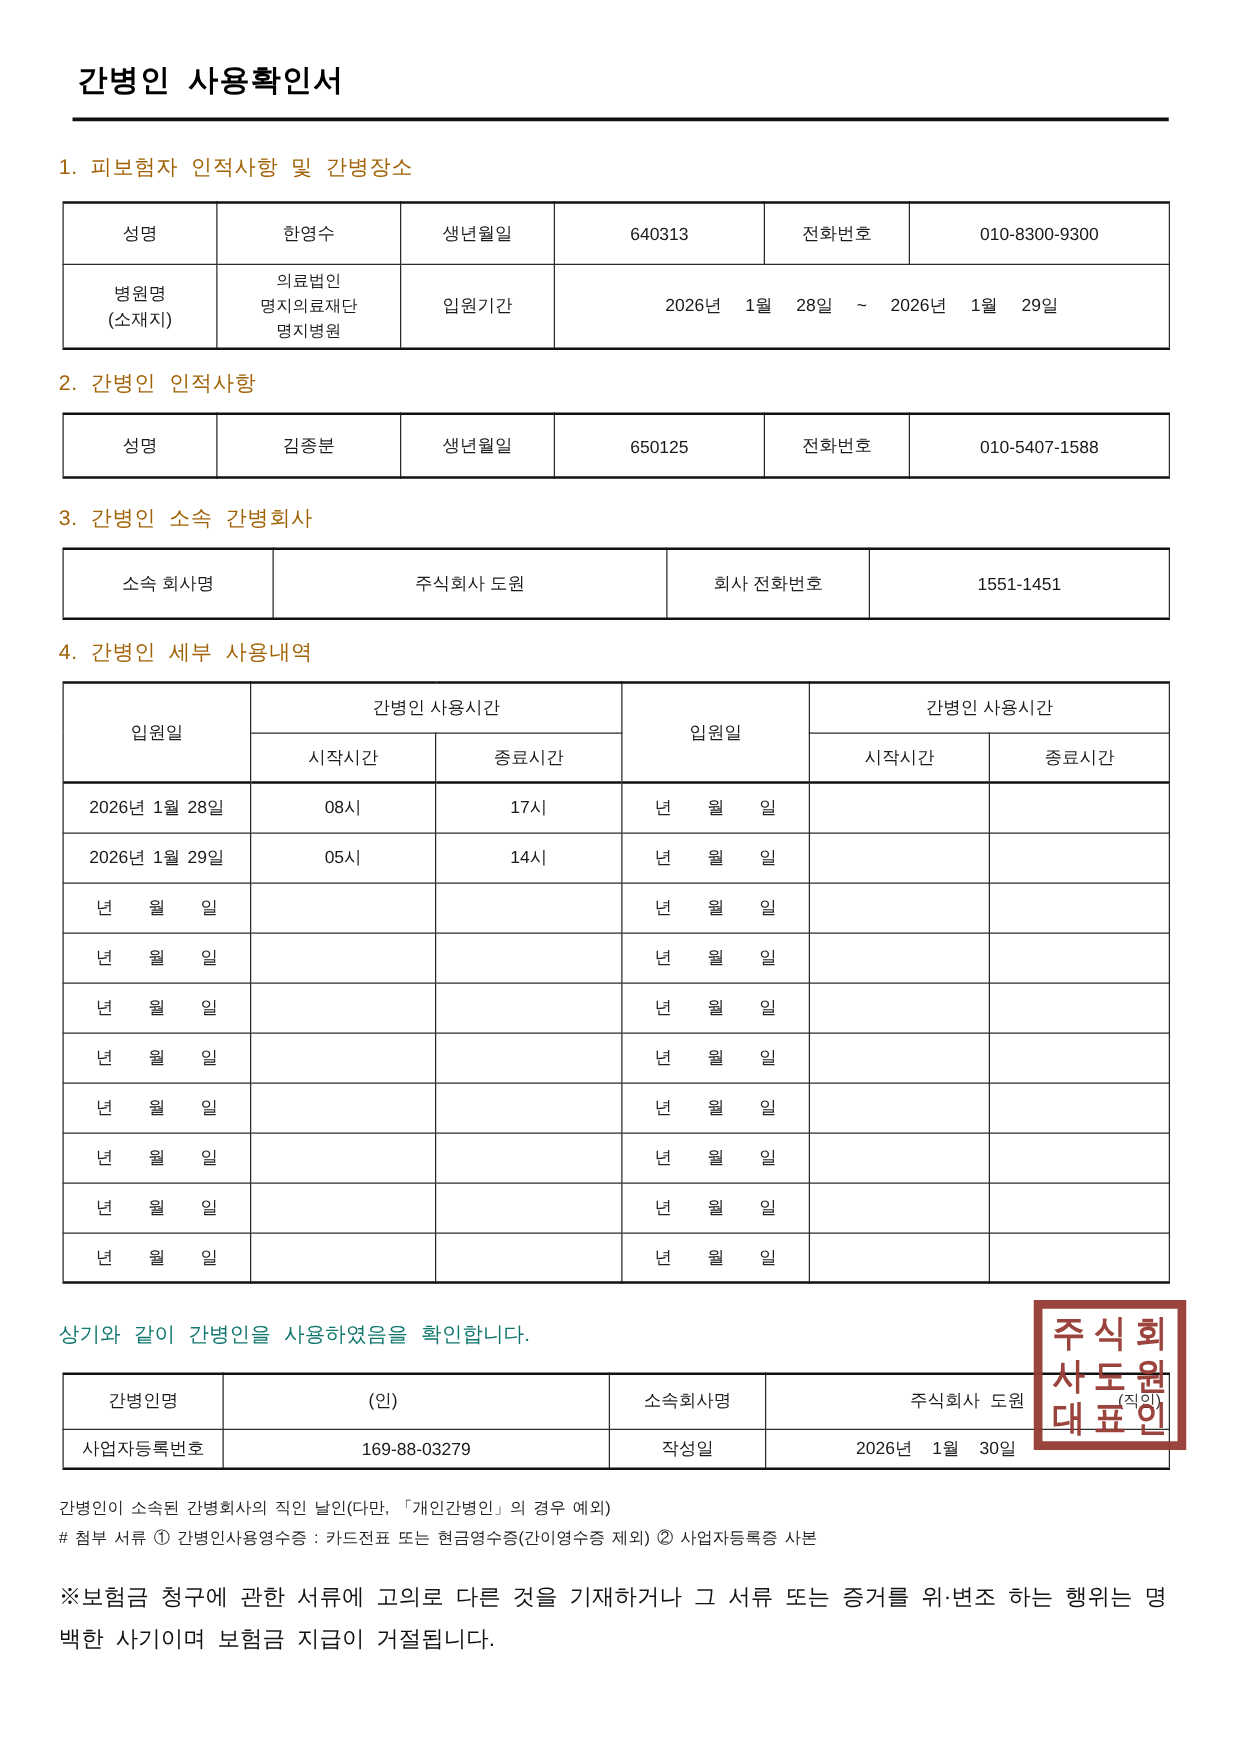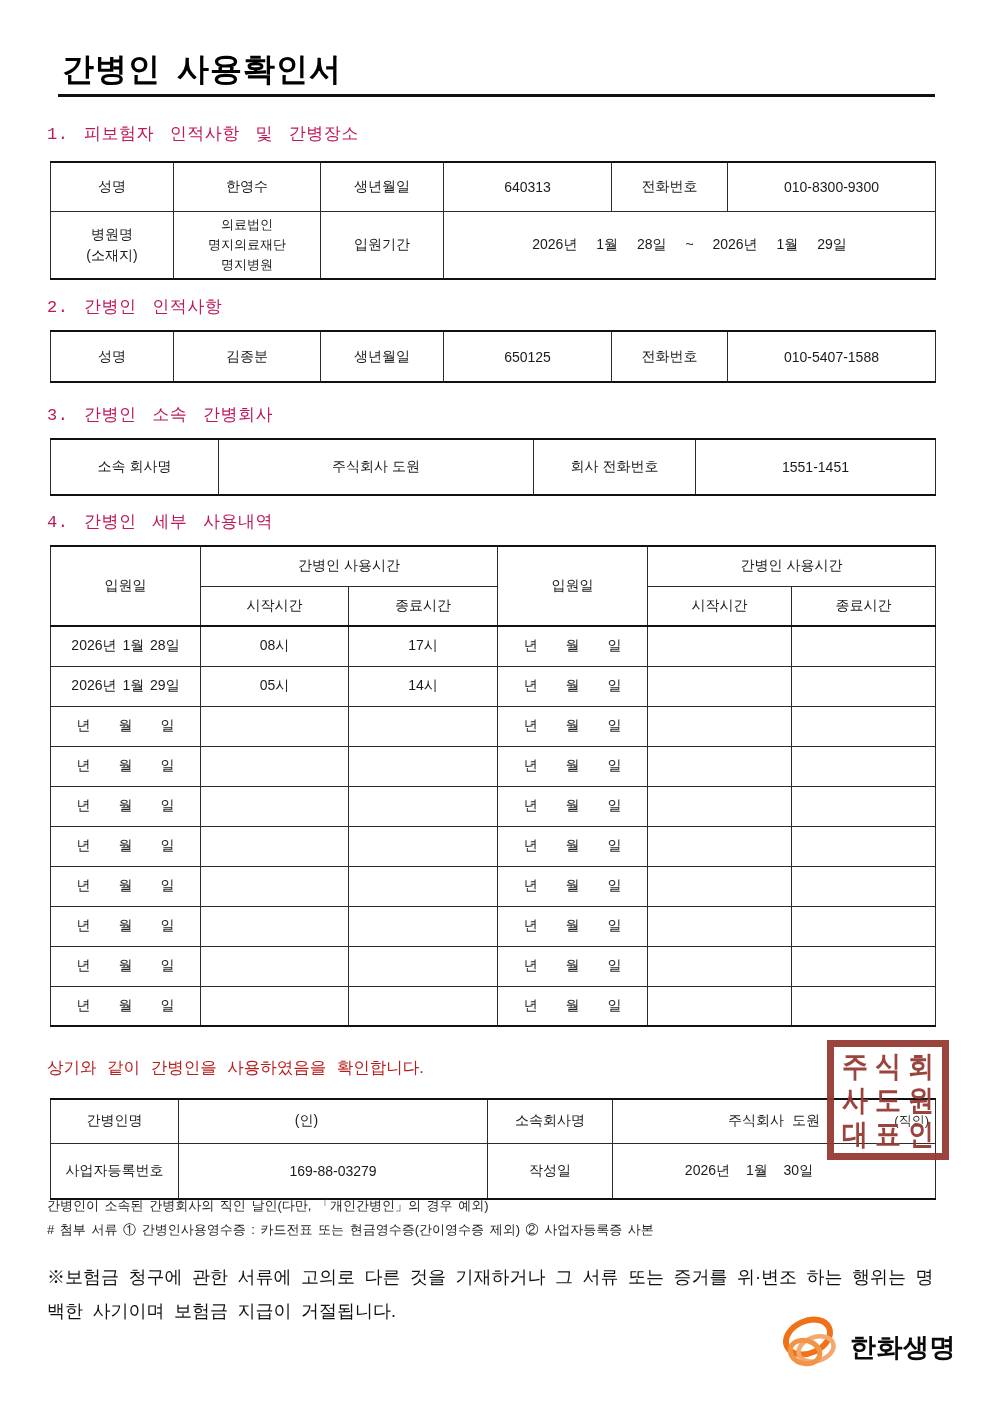--- a/index.html
+++ b/index.html
@@ -1,37 +1,37 @@
 <!DOCTYPE html>
 <html><head>
 <meta charset="utf-8">
 <style>
   * { margin:0; padding:0; box-sizing:border-box; }
   html,body { background:#fff; }
   body { font-family:"Liberation Sans", sans-serif; color:#1a1a1a; }
   .doc { position:relative; width:992px; height:1403px; background:#fff; overflow:hidden; }
 
-  .title { position:absolute; left:62px; top:48px; font-size:32px; font-weight:bold; letter-spacing:1px; word-spacing:6px; color:#000; }
+  .title { position:absolute; left:62px; top:48px; font-size:24px; font-weight:bold; letter-spacing:1px; word-spacing:6px; color:#000; }
   .title-rule { position:absolute; left:58px; top:94px; width:877px; border-top:3px solid #111; }
 
-  .sec-h { position:absolute; left:47px; font-size:17px; color:#be185d; word-spacing:5px; letter-spacing:0.5px;font-family:Liberation Mono, monospace; }
+  .sec-h { position:absolute; left:47px; font-size:17px; color:#a16207; word-spacing:5px; letter-spacing:0.5px; }
 
   table.t { position:absolute; left:50px; width:885px; border-collapse:collapse; table-layout:fixed;
             border-top:2.5px solid #111; border-bottom:2.5px solid #111; }
   table.t td { border:1px solid #2b2b2b; font-size:14px; text-align:center; vertical-align:middle; padding:0 2px; color:#1a1a1a; }
   td.hb { border-bottom:2.5px solid #111 !important; }
 
   .hosp-label { line-height:1.45; font-size:14px; }
   .hosp-val { font-size:13px; line-height:1.55; }
   .daterange { word-spacing:15px; }
   .date.filled { word-spacing:2px; }
   .date.ph { word-spacing:24px; color:#222; }
   .t4 td { height:40px; }
 
-  .confirm { position:absolute; left:47px; top:1057px; font-size:16.5px; word-spacing:6px; color:#b91c1c; }
+  .confirm { position:absolute; left:47px; top:1057px; font-size:16.5px; word-spacing:6px; color:#0f766e; }
 
   .sign-in-cell { text-align:right; padding-right:55px !important; }
   .writedate-cell { text-align:right; padding-right:52px !important; word-spacing:12px; }
   .company-cell { position:relative; word-spacing:4px; }
   .stamp-ph { position:absolute; right:6px; top:50%; transform:translateY(-50%); font-size:13px; color:#333; }
 
   .seal { position:absolute; left:827px; top:1040px; width:122px; height:120px; border:7px solid #963a33;
           z-index:5; display:flex; flex-direction:column; justify-content:space-around; align-items:center;
           background:transparent; padding:2px 0; opacity:0.95; }
   .seal-row { font-size:26px; font-weight:800; color:#963a33; letter-spacing:7px; text-indent:7px;
@@ -249,43 +249,33 @@
     <tbody>
         <tr style="height:44px;">
       <td>간병인명</td>
       <td class="sign-in-cell">(인)</td>
       <td>소속회사명</td>
       <td class="company-cell">
         <span>주식회사 도원</span>
         <span class="stamp-ph">(직인)</span>
       </td>
     </tr>
-    <tr style="height:56px;">
+    <tr style="height:32px;">
       <td>사업자등록번호</td>
       <td>169-88-03279</td>
       <td>작성일</td>
       <td class="writedate-cell">2026년 1월 30일</td>
     </tr>
   </tbody>
     </table>
 
   <div class="seal">
     <div class="seal-row">주식회</div>
     <div class="seal-row">사도원</div>
     <div class="seal-row">대표인</div>
   </div>
 
   <div class="note" style="top:1197px;">간병인이 소속된 간병회사의 직인 날인(다만, 「개인간병인」의 경우 예외)</div>
   <div class="note" style="top:1221px;"># 첨부 서류 ① 간병인사용영수증 : 카드전표 또는 현금영수증(간이영수증 제외)   ② 사업자등록증 사본</div>
   <div class="warning">※보험금 청구에 관한 서류에 고의로 다른 것을 기재하거나 그 서류 또는 증거를 위·변조 하는 행위는 명백한 사기이며 보험금 지급이 거절됩니다.</div>
 
-  <div class="logo">
-    <span>
-      <svg width="64" height="60" viewBox="0 0 64 60">
-        <ellipse cx="30" cy="22" rx="23" ry="16" fill="none" stroke="#f07218" stroke-width="6" transform="rotate(-24 30 22)"></ellipse>
-        <ellipse cx="38" cy="34" rx="18" ry="12" fill="none" stroke="#f5a86e" stroke-width="4.5" transform="rotate(-18 38 34)"></ellipse>
-        <ellipse cx="27" cy="37" rx="15" ry="11.5" fill="none" stroke="#f29446" stroke-width="5" transform="rotate(14 27 37)"></ellipse>
-      </svg>
-    </span>
-    <span class="logo-text">한화생명</span>
-  </div>
 
 </div>
 
 </body></html>

